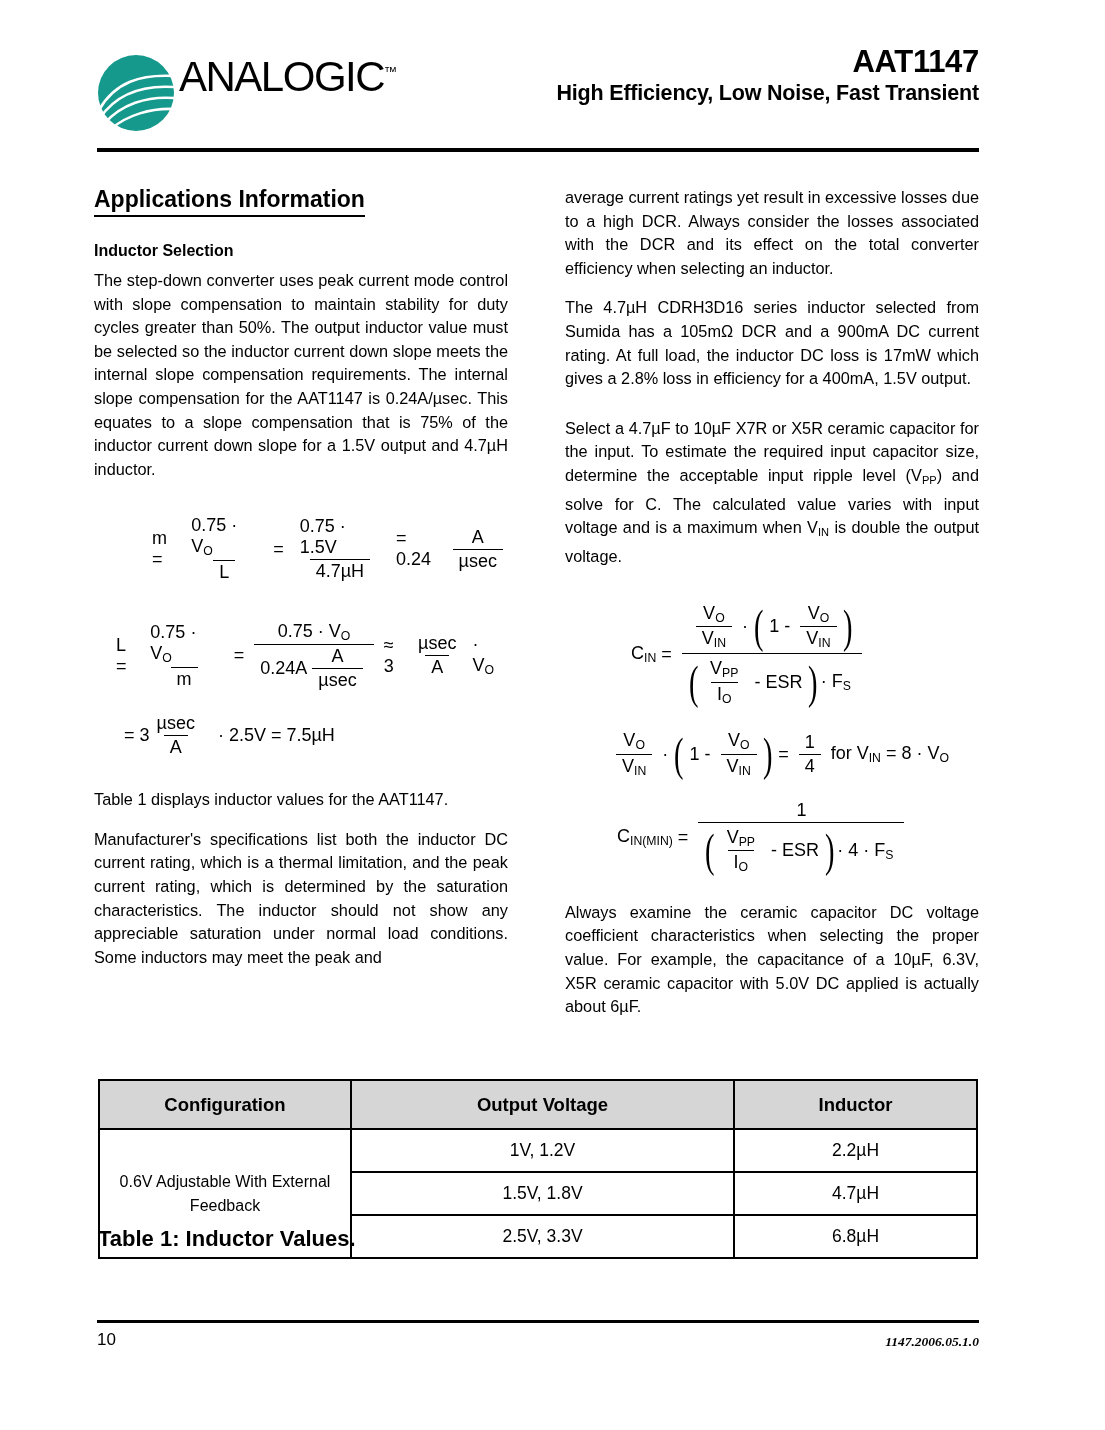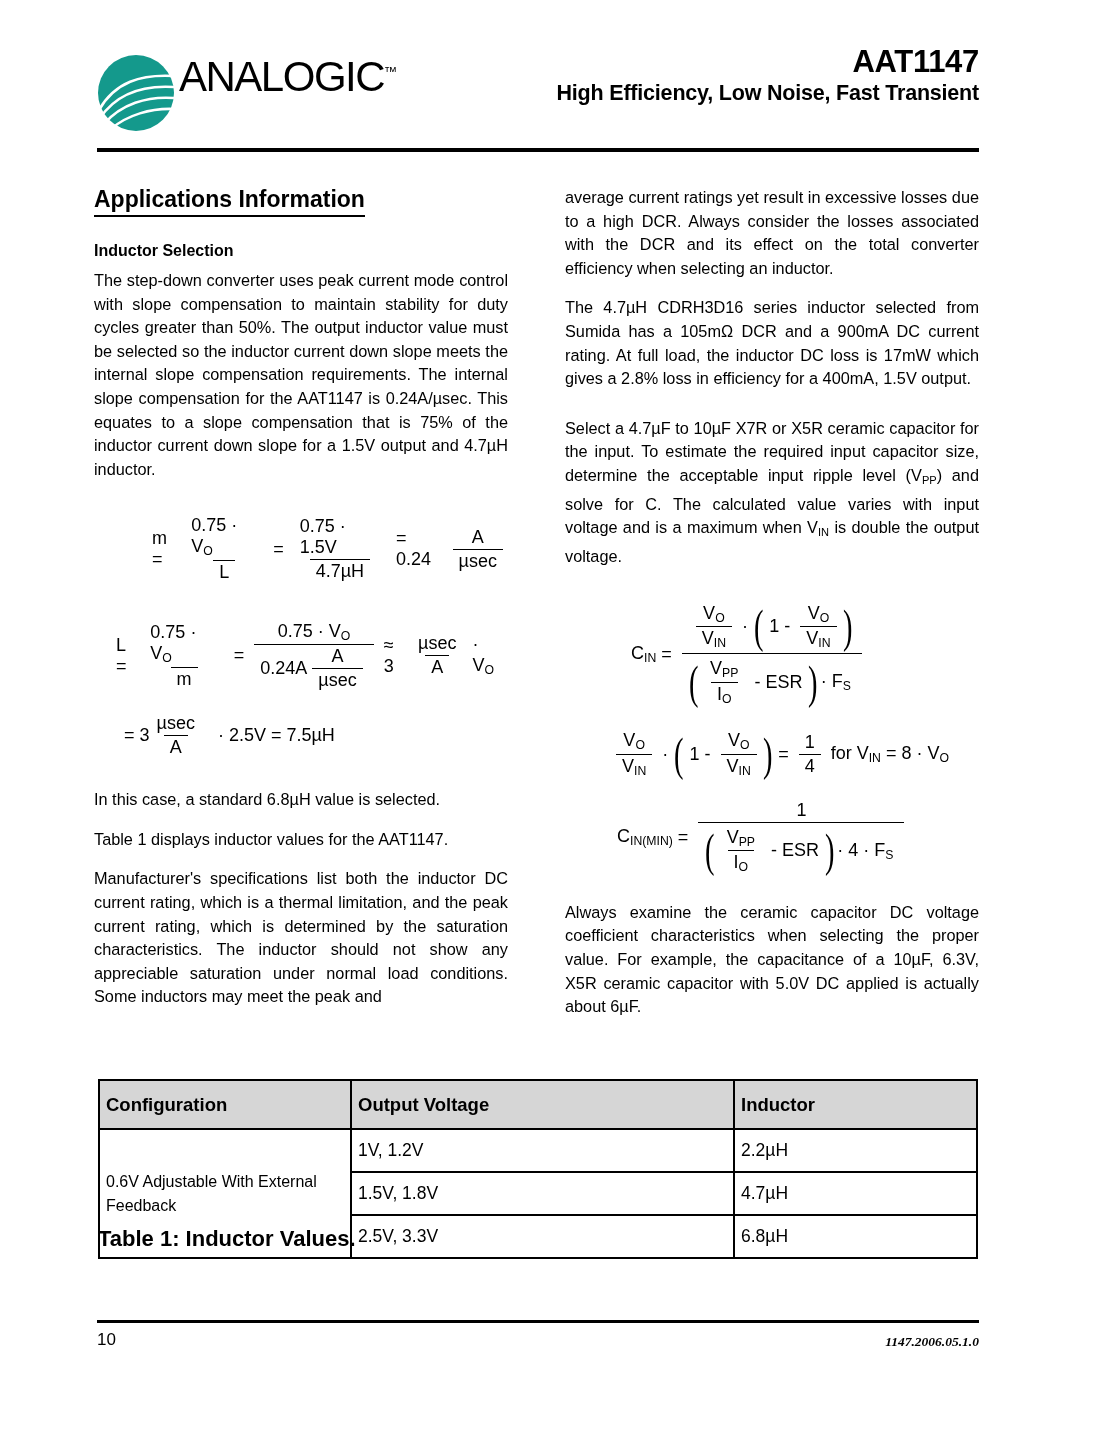--- a/index.html
+++ b/index.html
@@ -71,21 +71,21 @@
   .op { padding: 0 5px; }
   .paren {
     display:inline-block; font-size: 2.55em; font-weight: 300; line-height: 0.72;
     transform: scaleX(0.62); margin: 0 -2px; font-family: "Liberation Serif", serif;
   }
 
   
   .tbl-wrap { position:absolute; left:98px; top:1079px; width:880px; }
   table.t1 { border-collapse: collapse; width:880px; }
   table.t1 th, table.t1 td {
-    border: 2.2px solid #000; text-align:left; font-size: 17.5px;
+    border: 2.2px solid #000; text-align:center; font-size: 17.5px;
     padding: 9px 6px; line-height: 23px;
   }
   table.t1 th { background:#d6d6d6; font-weight:bold; font-size: 18.5px; padding: 12px 6px; }
   table.t1 td.cfg { font-size: 16px; line-height: 24px; }
   .cap {
     position:absolute; left:98px; top:1226px; width:880px; text-align:left;
     font-size: 22px; font-weight:bold;
   }
 
   
@@ -188,21 +188,20 @@
       <div class="eqrow" style="padding-left:30px; margin-top:22px;">
         <span>= 3</span>
         <span class="frac" style="margin-left:1px;">
           <span class="num">µsec</span>
           <span class="den">A</span>
         </span>
         <span class="op" style="padding-left:12px;">· 2.5V = 7.5µH</span>
       </div>
     </div>
 
-    <p class="body">In this case, a standard 6.8µH value is selected.</p>
     <p class="body">Table 1 displays inductor values for the AAT1147.</p>
     <p class="body last">Manufacturer's specifications list both the inductor DC current rating, which is a thermal limitation, and the peak current rating, which is determined by the saturation characteristics. The inductor should not show any appreciable saturation under normal load conditions. Some inductors may meet the peak and</p>
   </div>
 
   <div class="col col-right">
 
     <p class="body">average current ratings yet result in excessive losses due to a high DCR. Always consider the losses associated with the DCR and its effect on the total converter efficiency when selecting an inductor.</p>
     <p class="body" style="margin-bottom:26px;">The 4.7µH CDRH3D16 series inductor selected from Sumida has a 105mΩ DCR and a 900mA DC current rating. At full load, the inductor DC loss is 17mW which gives a 2.8% loss in efficiency for a 400mA, 1.5V output.</p>
 
 

